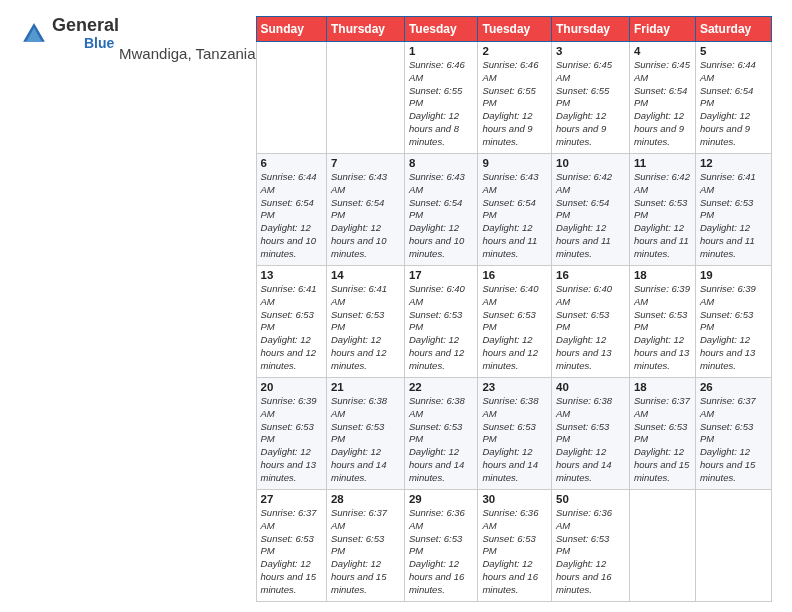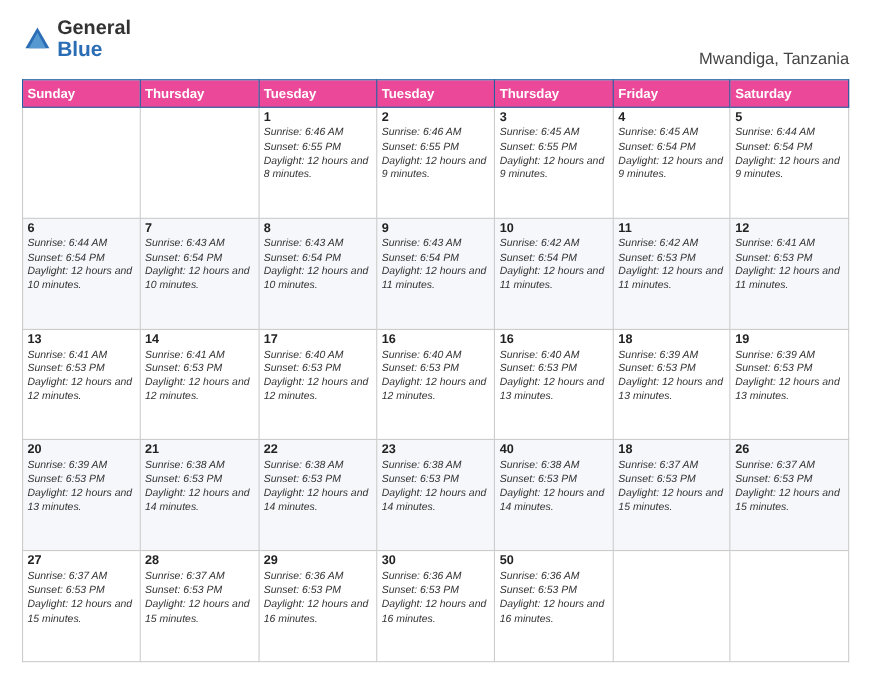--- a/index.html
+++ b/index.html
@@ -8,21 +8,21 @@
       background: #fff;
       width: 792px;
       height: 612px;
       overflow: hidden;
     }
     .page {
       width: 792px;
       height: 612px;
       padding: 16px 20px 10px 20px;
       display: flex;
-      flex-direction: column;
+      flex-direction: row;
     }
     .header {
       display: flex;
       justify-content: space-between;
       align-items: flex-start;
       margin-bottom: 10px;
     }
     .logo {
       display: flex;
       align-items: center;
@@ -32,23 +32,24 @@
       display: flex;
       flex-direction: column;
       line-height: 1.1;
     }
     .logo-general {
       font-size: 18px;
       font-weight: bold;
       color: #333;
     }
     .logo-blue {
-      font-size: 19px;
+      font-size: 14px;
       font-weight: bold;
       color: #2a6db5;
+      margin-left: 32px;
     }
     .logo-icon {
       width: 28px;
       height: 28px;
     }
     .title-block {
       text-align: right;
     }
     .month-title {
       font-size: 36px;
@@ -61,21 +62,21 @@
       color: #444;
       margin-top: 29px;
     }
     .calendar-table {
       width: 100%;
       border-collapse: collapse;
       flex: 1;
       font-size: 10.5px;
     }
     .calendar-table th {
-      background-color: #ec4899;
+      background-color: #ef4444;
       color: #fff;
       padding: 5px 4px;
       text-align: left;
       font-size: 12px;
       font-weight: 600;
       border: 1px solid #2060a0;
     }
     .calendar-table td {
       border: 1px solid #ccc;
       vertical-align: top;

